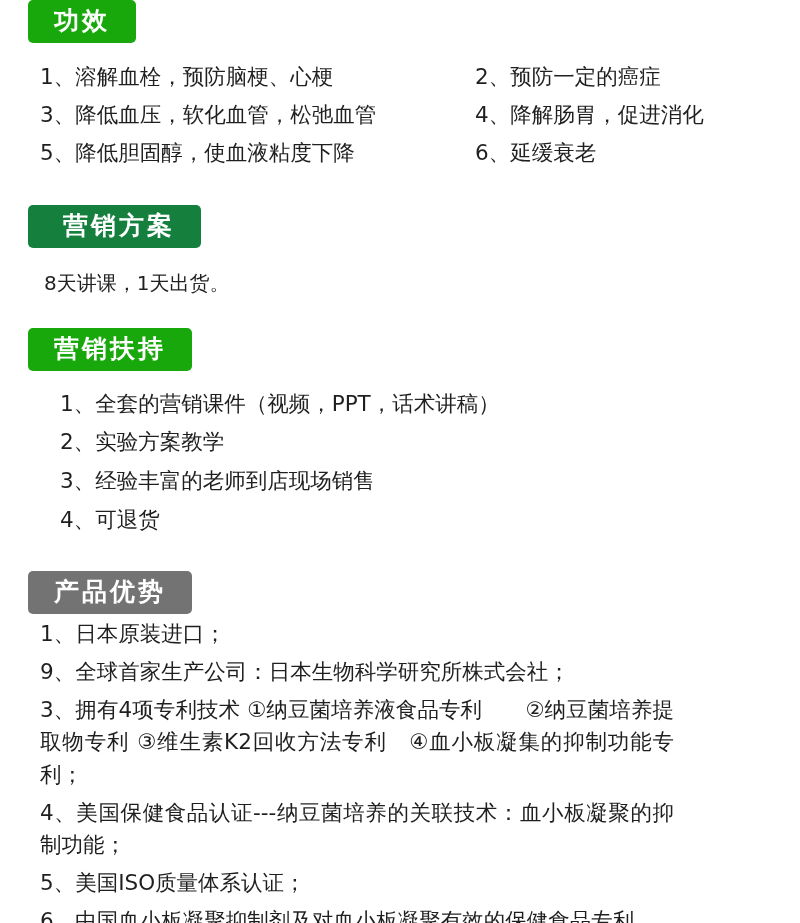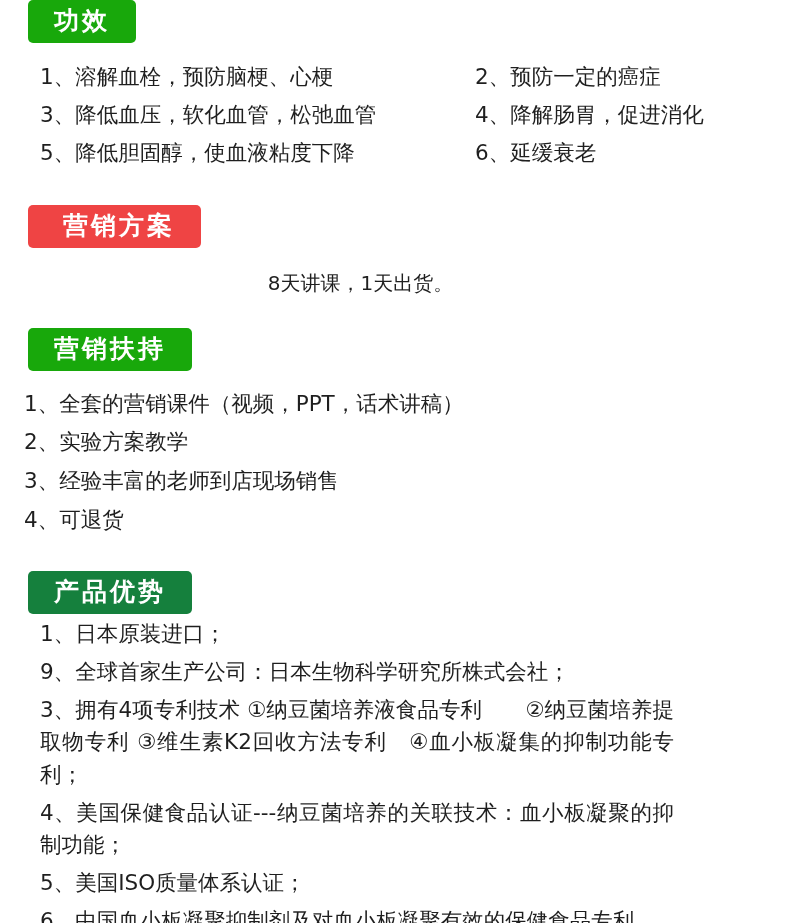--- a/index.html
+++ b/index.html
@@ -58,28 +58,27 @@
   .two-col .cell {
     white-space: nowrap;
   }
 
   .plain-line {
     font-size: 20px;
     line-height: 1.5;
     color: #1f1f1f;
     padding: 0 15px 0 44px;
     margin-top: 20px;
-    text-align: center;
   }
 
   .one-col {
     font-size: 21.5px;
     line-height: 1.58;
     color: #1f1f1f;
-    padding: 0 20px 0 24px;
+    padding: 0 20px 0 60px;
     margin-top: 16px;
   }
   .one-col .row {
     margin-bottom: 5px;
   }
 
   .adv-list {
     font-size: 21.5px;
     line-height: 1.52;
     color: #1f1f1f;
@@ -103,36 +102,36 @@
       <div class="cell">1、溶解血栓，预防脑梗、心梗</div>
       <div class="cell">2、预防一定的癌症</div>
       <div class="cell">3、降低血压，软化血管，松弛血管</div>
       <div class="cell">4、降解肠胃，促进消化</div>
       <div class="cell">5、降低胆固醇，使血液粘度下降</div>
       <div class="cell">6、延缓衰老</div>
     </div>
   </div>
 
   <div class="section sec-gap-2">
-    <div class="section-header" style="background: #ef4444; color: rgb(255, 255, 255); padding-left: 35px;">营销方案</div>
+    <div class="section-header" style="background: #15803d; color: rgb(255, 255, 255); padding-left: 35px;">营销方案</div>
     <div class="plain-line">8天讲课，1天出货。</div>
   </div>
 
   <div class="section sec-gap-3">
     <div class="section-header" style="background: rgb(24, 168, 11); color: rgb(255, 255, 255); text-align: center;">营销扶持</div>
     <div class="one-col">
       <div class="row">1、全套的营销课件（视频，PPT，话术讲稿）</div>
       <div class="row">2、实验方案教学</div>
       <div class="row">3、经验丰富的老师到店现场销售</div>
       <div class="row">4、可退货</div>
     </div>
   </div>
 
   <div class="section sec-gap-4">
-    <div class="section-header" style="background: #15803d; color: rgb(255, 255, 255);">产品优势</div>
+    <div class="section-header" style="background: #737373; color: rgb(255, 255, 255);">产品优势</div>
     <div class="adv-list">
       <div class="row">1、日本原装进口；</div>
       <div class="row">9、全球首家生产公司：日本生物科学研究所株式会社；</div>
       <div class="row wide-gap">3、拥有4项专利技术 ①纳豆菌培养液食品专利　　②纳豆菌培养提取物专利 ③维生素K2回收方法专利　④血小板凝集的抑制功能专利；</div>
       <div class="row">4、美国保健食品认证---纳豆菌培养的关联技术：血小板凝聚的抑制功能；</div>
       <div class="row">5、美国ISO质量体系认证；</div>
       <div class="row">6、中国血小板凝聚抑制剂及对血小板凝聚有效的保健食品专利。</div>
     </div>
   </div>
 

